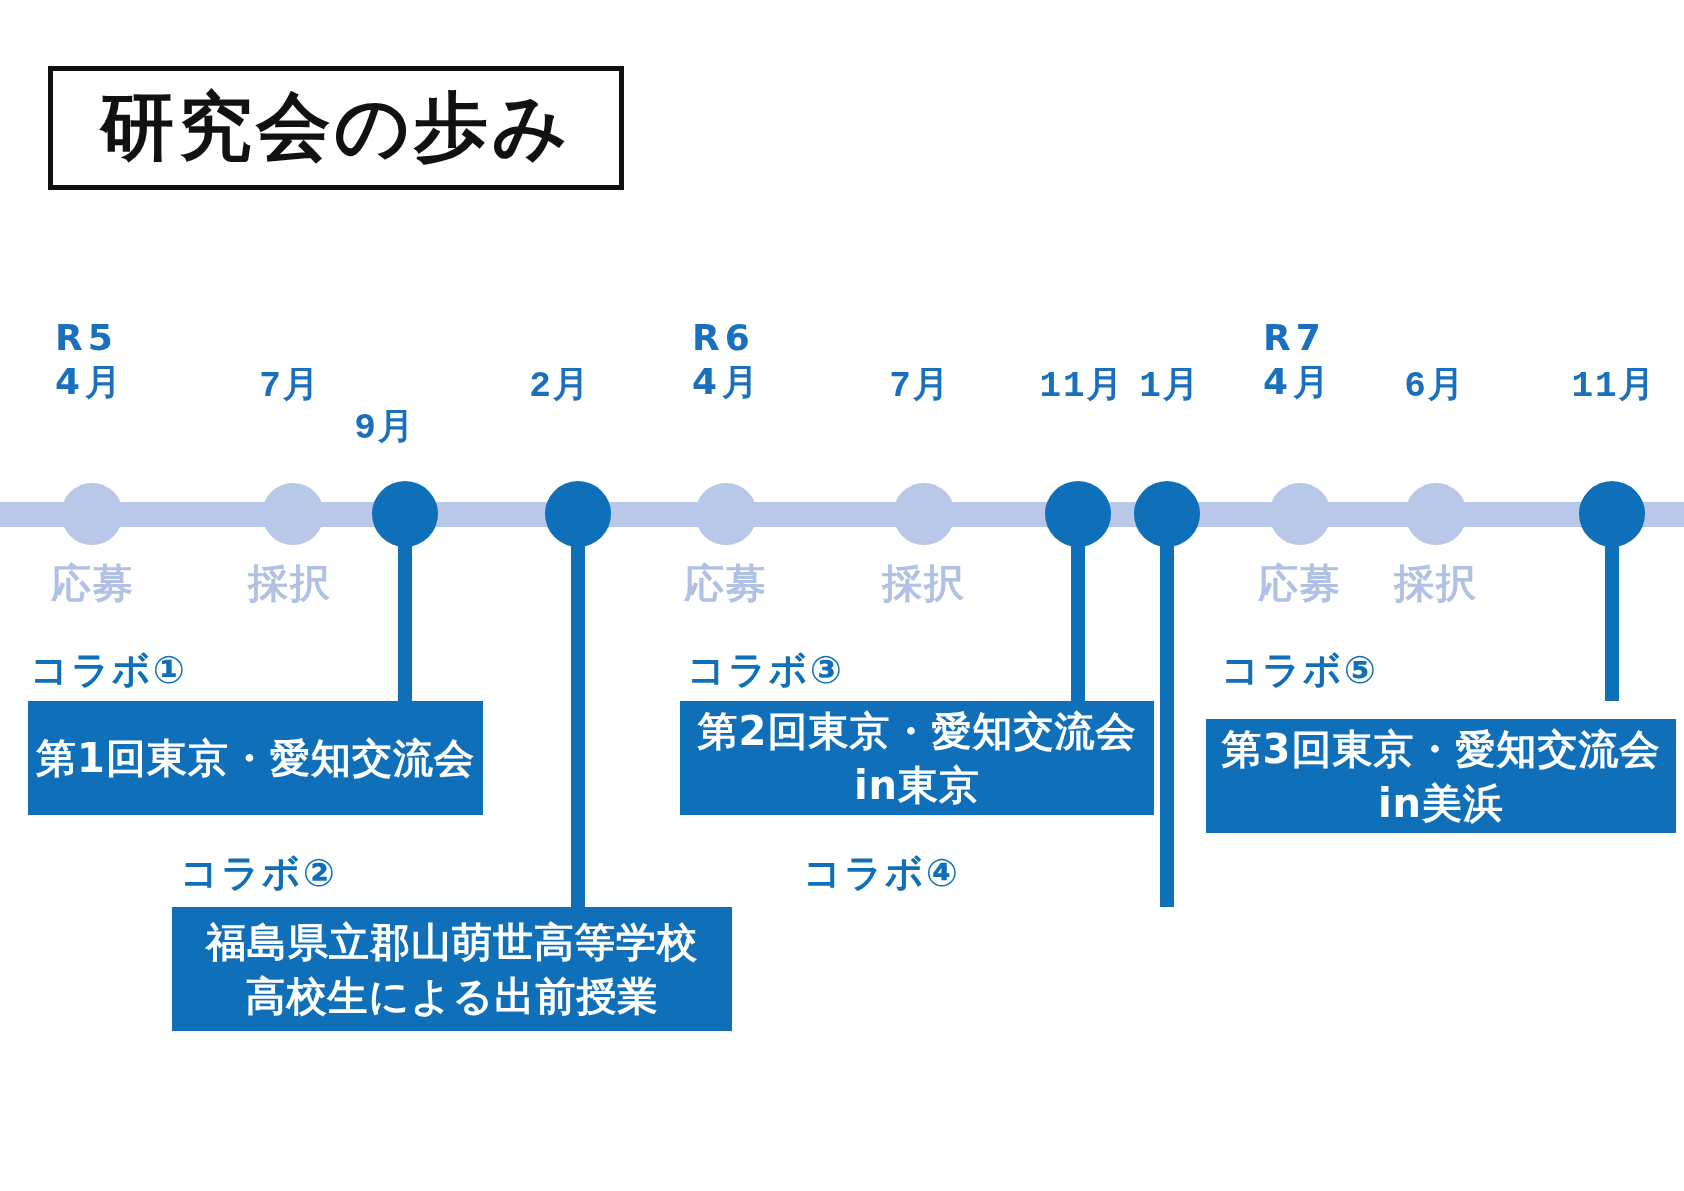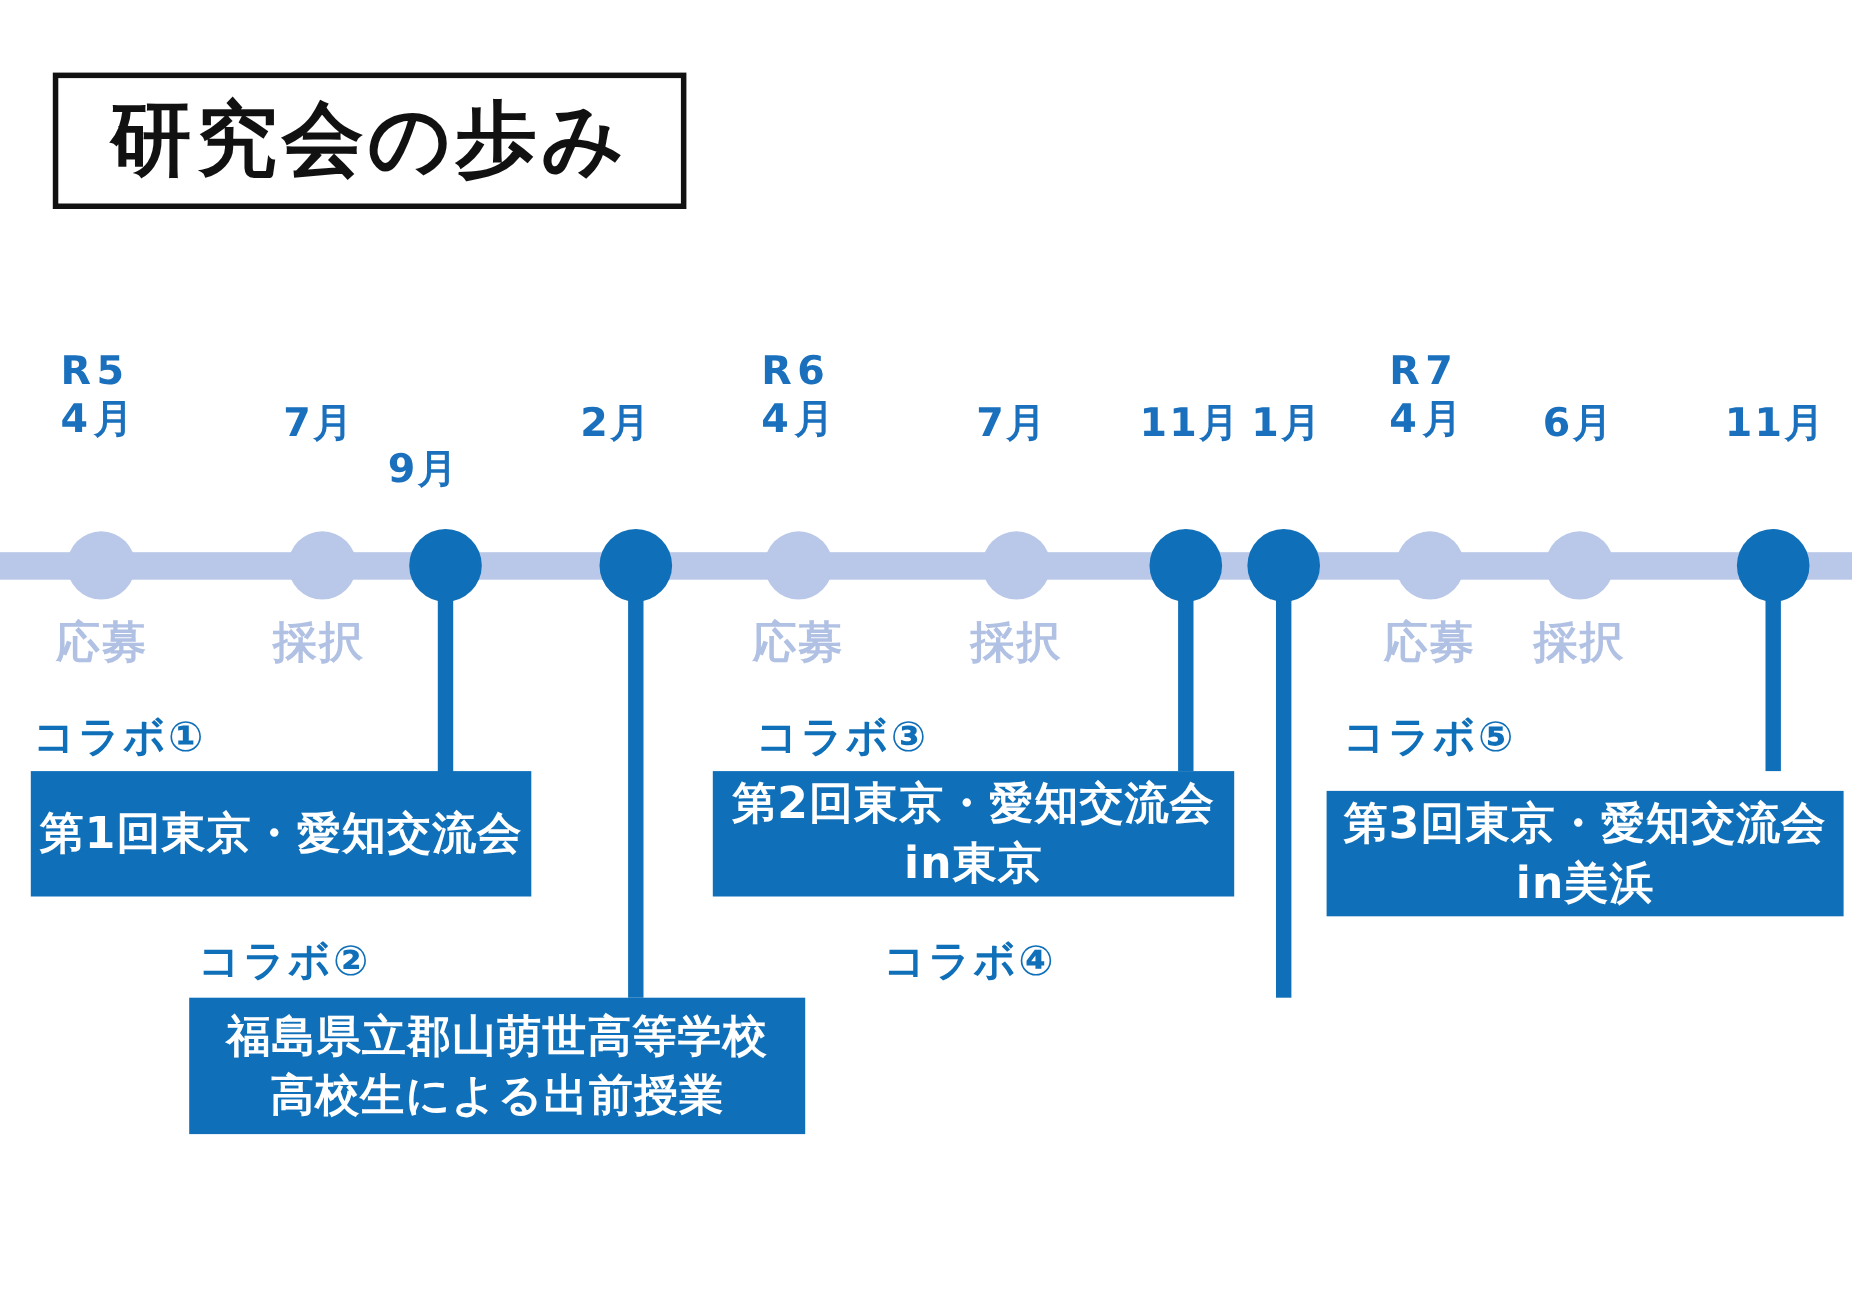--- a/index.html
+++ b/index.html
@@ -20,21 +20,21 @@
   .dot.light{width:62px;height:62px;top:483px;background:#b9c8e8;}
   .dot.dark{width:66px;height:66px;top:481px;background:#0f6fb8;}
   .connector{position:absolute;width:14px;background:#0f6fb8;top:514px;}
   
   .year-block{
     position:absolute;top:316px;color:#1a70bc;font-size:36px;line-height:44px;
     letter-spacing:5px;white-space:pre;
   }
   .month-label{
     position:absolute;top:360px;color:#1a70bc;font-size:36px;
-    transform:translateX(-50%);white-space:nowrap;letter-spacing:2px;
+    transform:translateX(-50%);white-space:nowrap;letter-spacing:2px;font-family:Liberation Mono, monospace;
   }
   .status-label{
     position:absolute;top:556px;color:#b1c1e4;font-size:40px;
     transform:translateX(-50%);white-space:nowrap;letter-spacing:2px;
   }
   
   .event-tag{
     position:absolute;color:#0f6fb8;font-size:38px;white-space:nowrap;letter-spacing:2px;
   }
   .event-box{
@@ -95,21 +95,21 @@
 
   <div class="event-tag" style="left:30px;top:645px;">コラボ①</div>
   <div class="event-tag" style="left:180px;top:848px;">コラボ②</div>
   <div class="event-tag" style="left:687px;top:645px;">コラボ③</div>
   <div class="event-tag" style="left:803px;top:848px;">コラボ④</div>
   <div class="event-tag" style="left:1221px;top:645px;">コラボ⑤</div>
 
   <div class="event-box" style="left:28px;top:701px;width:455px;height:114px;">
     <div class="line">第1回東京・愛知交流会</div>
   </div>
-  <div class="event-box" style="left:648px;top:701px;width:474px;height:114px;">
+  <div class="event-box" style="left:680px;top:701px;width:474px;height:114px;">
     <div class="line">第2回東京・愛知交流会</div>
     <div class="line">in東京</div>
   </div>
   <div class="event-box" style="left:1206px;top:719px;width:470px;height:114px;">
     <div class="line">第3回東京・愛知交流会</div>
     <div class="line">in美浜</div>
   </div>
   <div class="event-box" style="left:172px;top:907px;width:560px;height:124px;">
     <div class="line">福島県立郡山萌世高等学校</div>
     <div class="line">高校生による出前授業</div>

